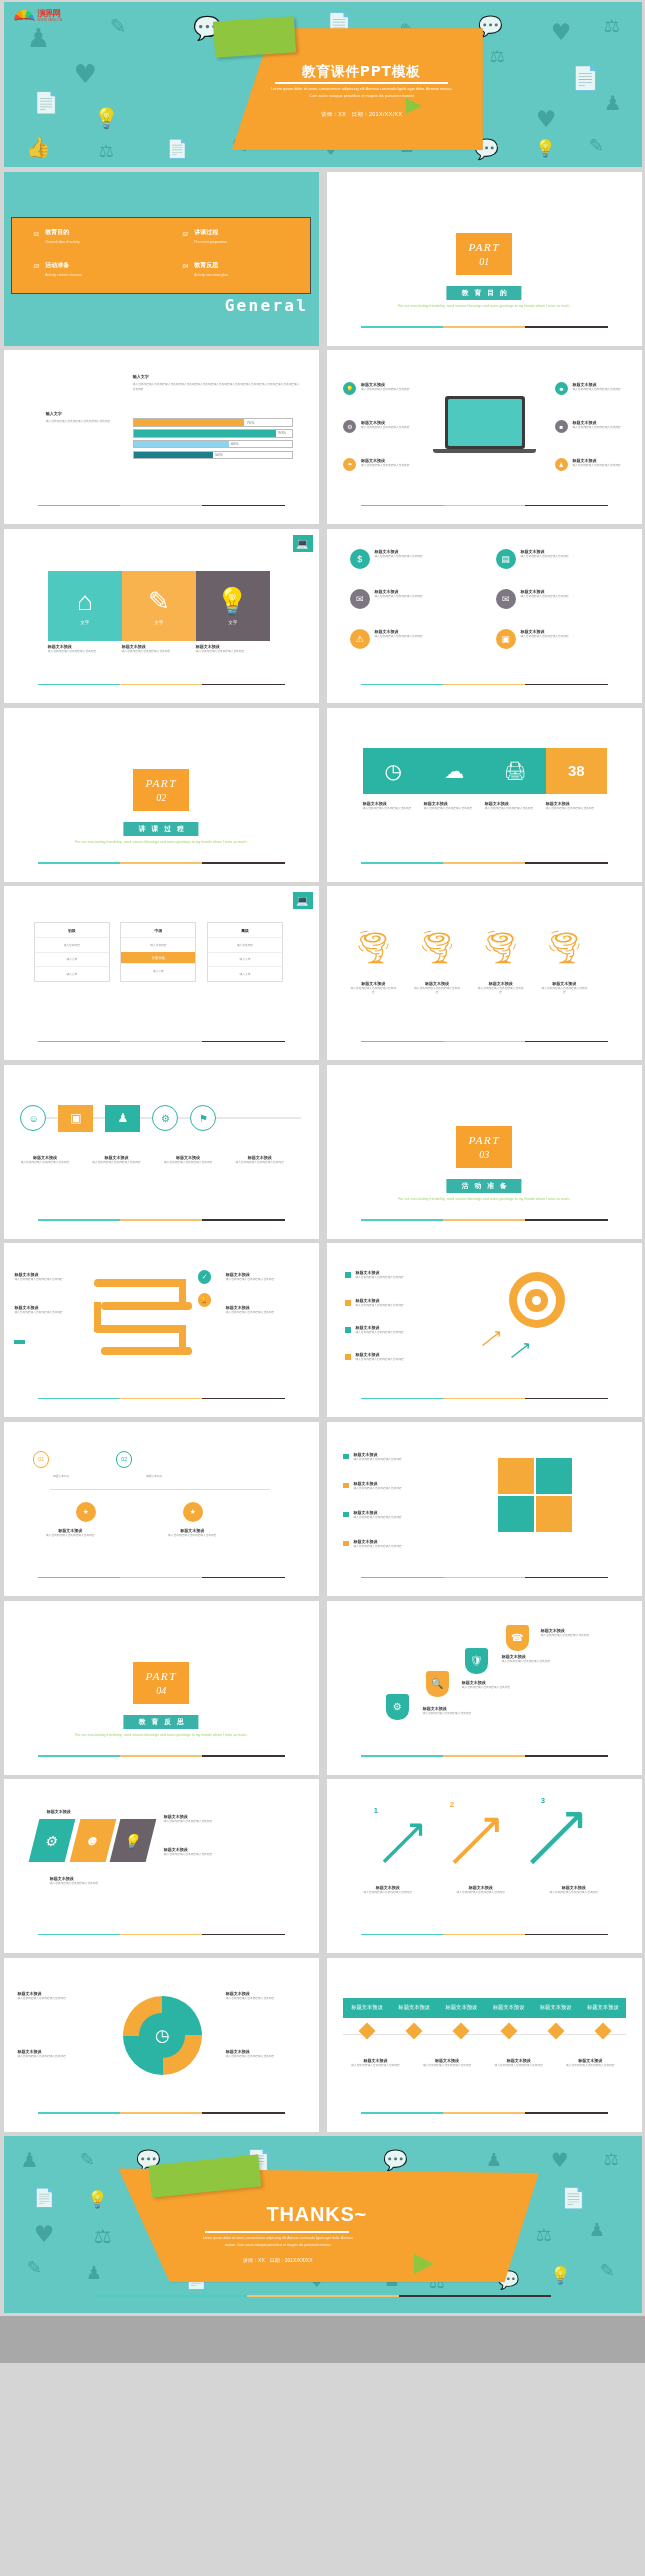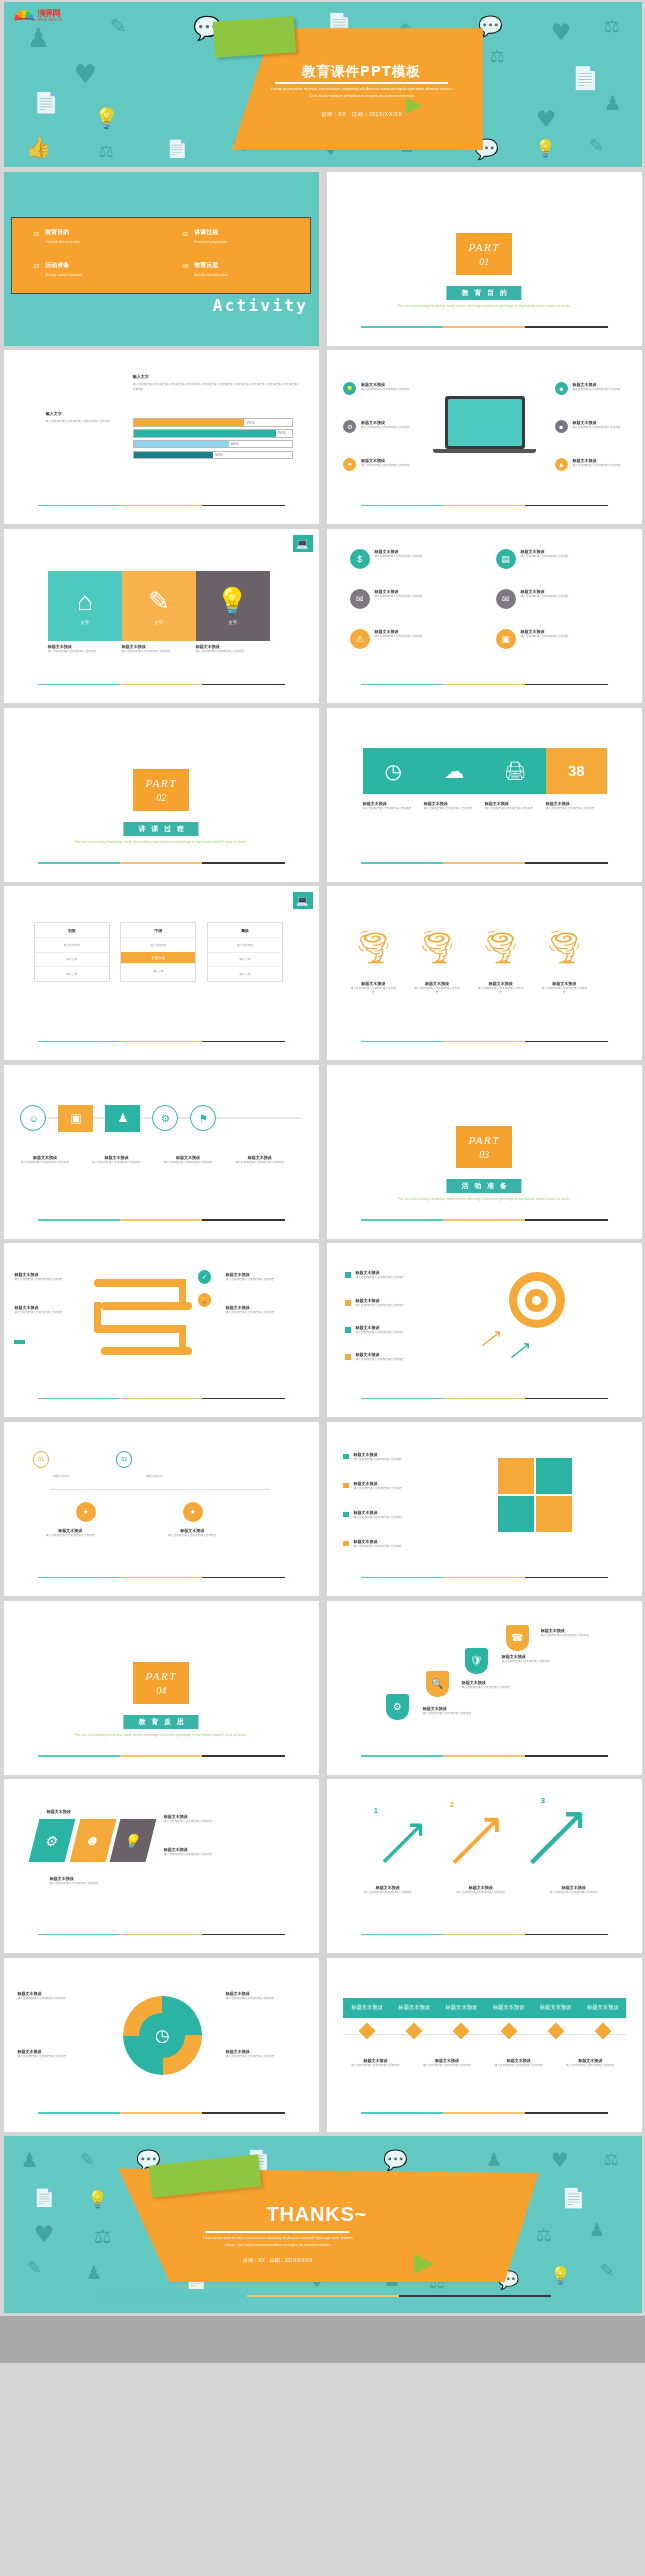--- a/index.html
+++ b/index.html
@@ -220,21 +220,21 @@
           </div>
           <div class="citem">
             <div class="cnum">04</div>
             <div>
                 <div class="ctitle">教育反思</div>
                  <div class="cdesc">Activity execution plan</div>
               </div>
           </div>
         </div>
       </div>
-      <div class="contents-word">Activity</div>
+      <div class="contents-word">General</div>
     </div>
   </div>
 
   <div class="cell">
     <div class="slide">
       <div class="part-box">
         <div class="p1">PART</div>
         <div class="p2">01</div>
       </div>
       <div class="part-cn">教育目的</div>

